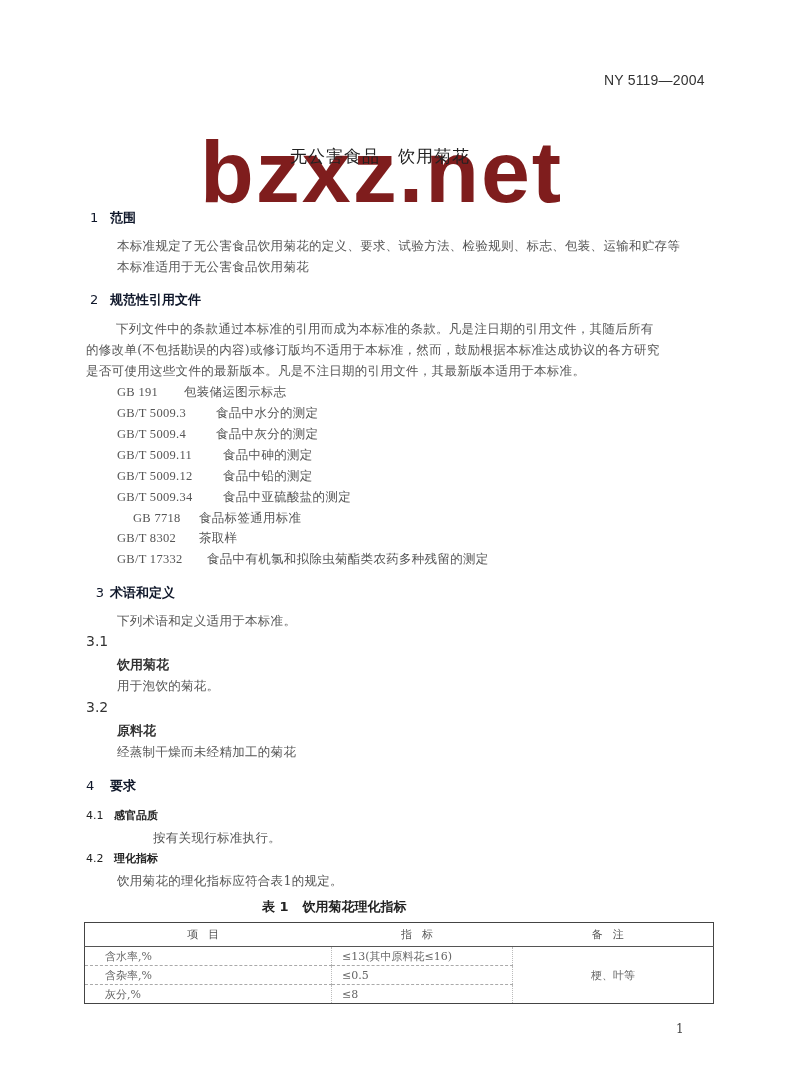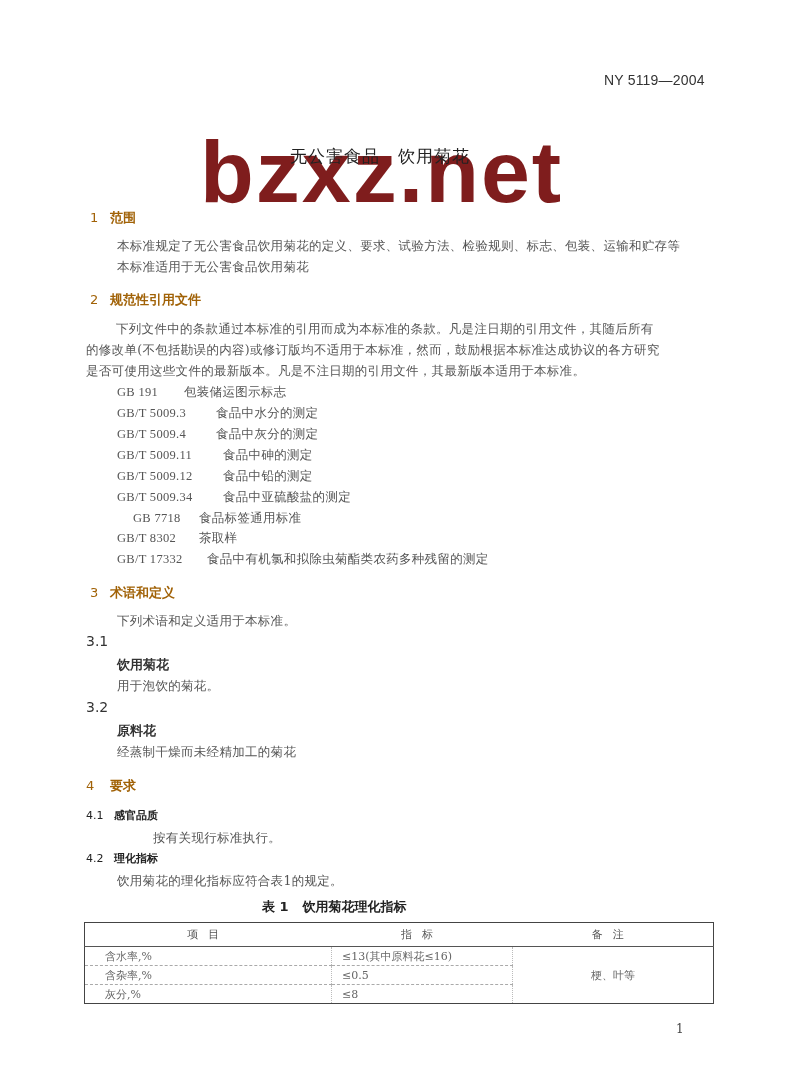--- a/index.html
+++ b/index.html
@@ -4,21 +4,21 @@
 <style>
   html, body { margin: 0; padding: 0; background: #ffffff; }
   body { width: 800px; height: 1092px; position: relative; overflow: hidden;
          font-family: "DejaVu Serif", "Liberation Serif", serif; color: #3a3a3a; }
   .abs { position: absolute; white-space: nowrap; }
   .std-code { left: 604px; top: 72px; font-family: "Liberation Sans", sans-serif; font-size: 14px; color: #333; letter-spacing: 0.2px; }
   .watermark { left: 200px; top: 128px; font-family: "Liberation Sans", sans-serif; font-weight: bold;
                font-size: 88px; color: #7f1d1d; letter-spacing: 2px; line-height: 1; z-index: 0; }
   .title { left: 290px; top: 145px; font-family: "DejaVu Sans", sans-serif; font-size: 17px; color: #222; z-index: 1; letter-spacing: 1px; }
   .title .gap { display: inline-block; width: 18px; }
-  .h1 { font-family: "DejaVu Sans", sans-serif; font-size: 13px; color: #a16207; font-weight: bold; z-index: 1; }
+  .h1 { font-family: "DejaVu Sans", sans-serif; font-size: 13px; color: #0f172a; font-weight: bold; z-index: 1; }
   .h1 .num { display: inline-block; width: 20px; font-weight: normal; }
   .h2num { font-family: "DejaVu Sans", sans-serif; font-size: 14px; color: #333; }
   .h2 { font-family: "DejaVu Sans", sans-serif; font-size: 11px; color: #222; font-weight: bold; }
   .h2 .num { display: inline-block; width: 28px; font-weight: normal; }
   .body { font-size: 12.5px; color: #555; letter-spacing: 0.3px; z-index: 1; }
   .term { font-family: "DejaVu Sans", sans-serif; font-size: 13px; font-weight: bold; color: #333; }
   .ref .code { display: inline-block; font-family: "Liberation Serif", serif; }
   .caption { left: 262px; top: 898px; font-family: "DejaVu Sans", sans-serif; font-size: 13px; font-weight: bold; color: #222; }
   .caption .gap { display: inline-block; width: 14px; }
   table.spec { position: absolute; left: 84px; top: 922px; width: 630px; border-collapse: collapse;
@@ -58,21 +58,21 @@
 <div class="abs body ref" style="left:117px; top:384px;"><span class="code" style="width:67px">GB 191</span><span>包装储运图示标志</span></div>
 <div class="abs body ref" style="left:117px; top:405px;"><span class="code" style="width:99px">GB/T 5009.3</span><span>食品中水分的测定</span></div>
 <div class="abs body ref" style="left:117px; top:426px;"><span class="code" style="width:99px">GB/T 5009.4</span><span>食品中灰分的测定</span></div>
 <div class="abs body ref" style="left:117px; top:447px;"><span class="code" style="width:106px">GB/T 5009.11</span><span>食品中砷的测定</span></div>
 <div class="abs body ref" style="left:117px; top:468px;"><span class="code" style="width:106px">GB/T 5009.12</span><span>食品中铅的测定</span></div>
 <div class="abs body ref" style="left:117px; top:489px;"><span class="code" style="width:106px">GB/T 5009.34</span><span>食品中亚硫酸盐的测定</span></div>
 <div class="abs body ref" style="left:133px; top:510px;"><span class="code" style="width:66px">GB 7718</span><span>食品标签通用标准</span></div>
 <div class="abs body ref" style="left:117px; top:530px;"><span class="code" style="width:82px">GB/T 8302</span><span>茶取样</span></div>
 <div class="abs body ref" style="left:117px; top:551px;"><span class="code" style="width:90px">GB/T 17332</span><span>食品中有机氯和拟除虫菊酯类农药多种残留的测定</span></div>
 
-<div class="abs h1" style="left:90px; top:584px;">
+<div class="abs h1" style="left:90px; top:584px;text-align:center;">
   <span class="num">3</span><span>术语和定义</span>
 </div>
 <div class="abs body" style="left:117px; top:613px;">下列术语和定义适用于本标准。</div>
 
 <div class="abs h2num" style="left:86px; top:633px;">3.1</div>
 <div class="abs term" style="left:117px; top:656px;">饮用菊花</div>
 <div class="abs body" style="left:117px; top:678px;">用于泡饮的菊花。</div>
 
 <div class="abs h2num" style="left:86px; top:699px;">3.2</div>
 <div class="abs term" style="left:117px; top:722px;">原料花</div>

